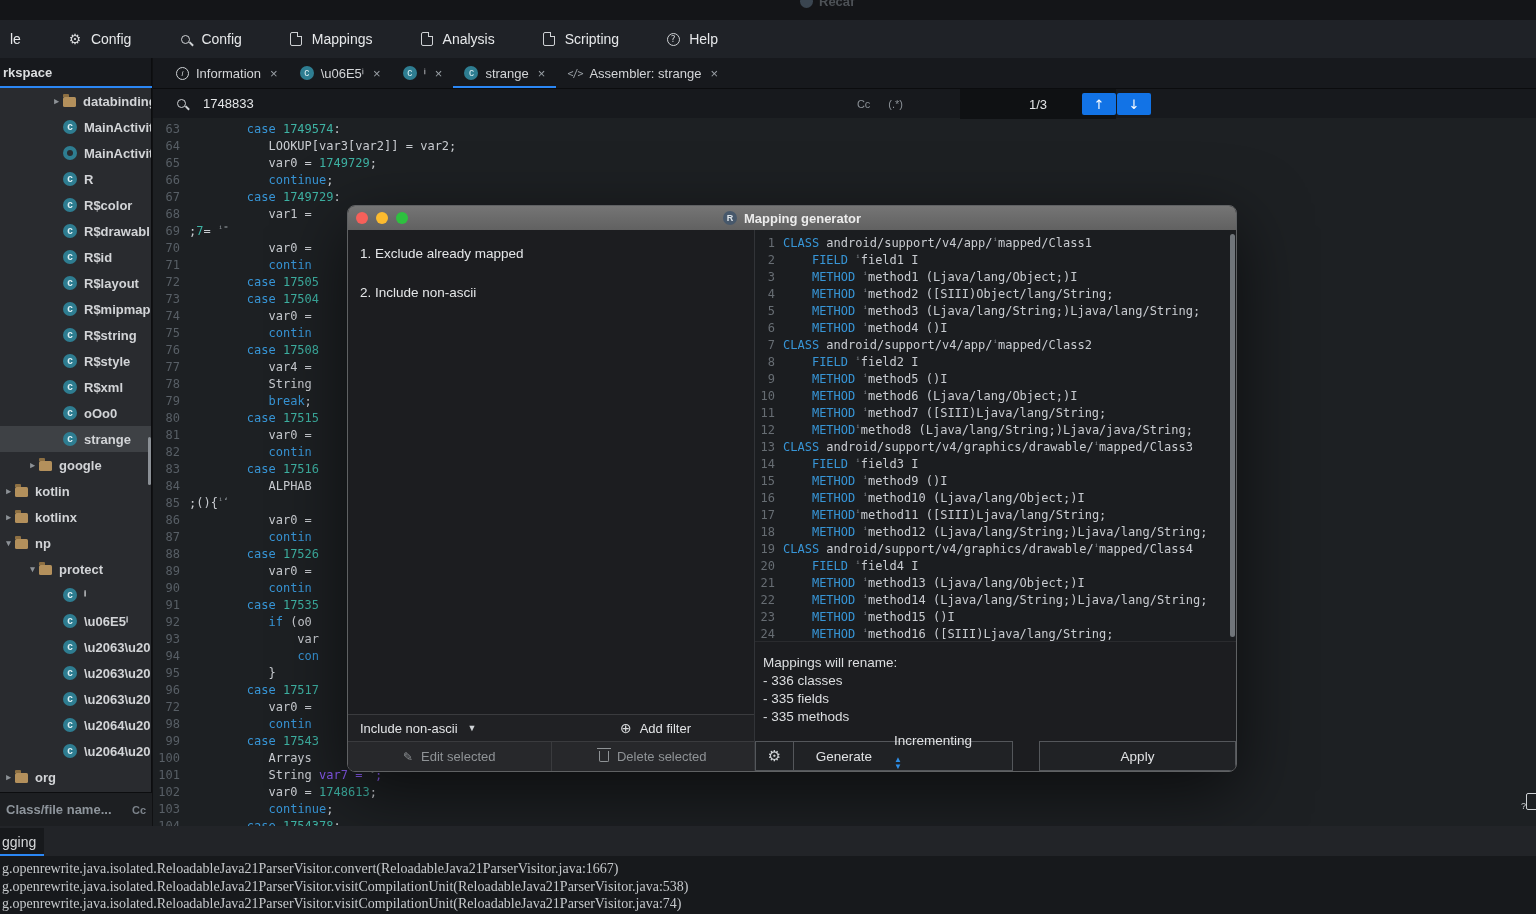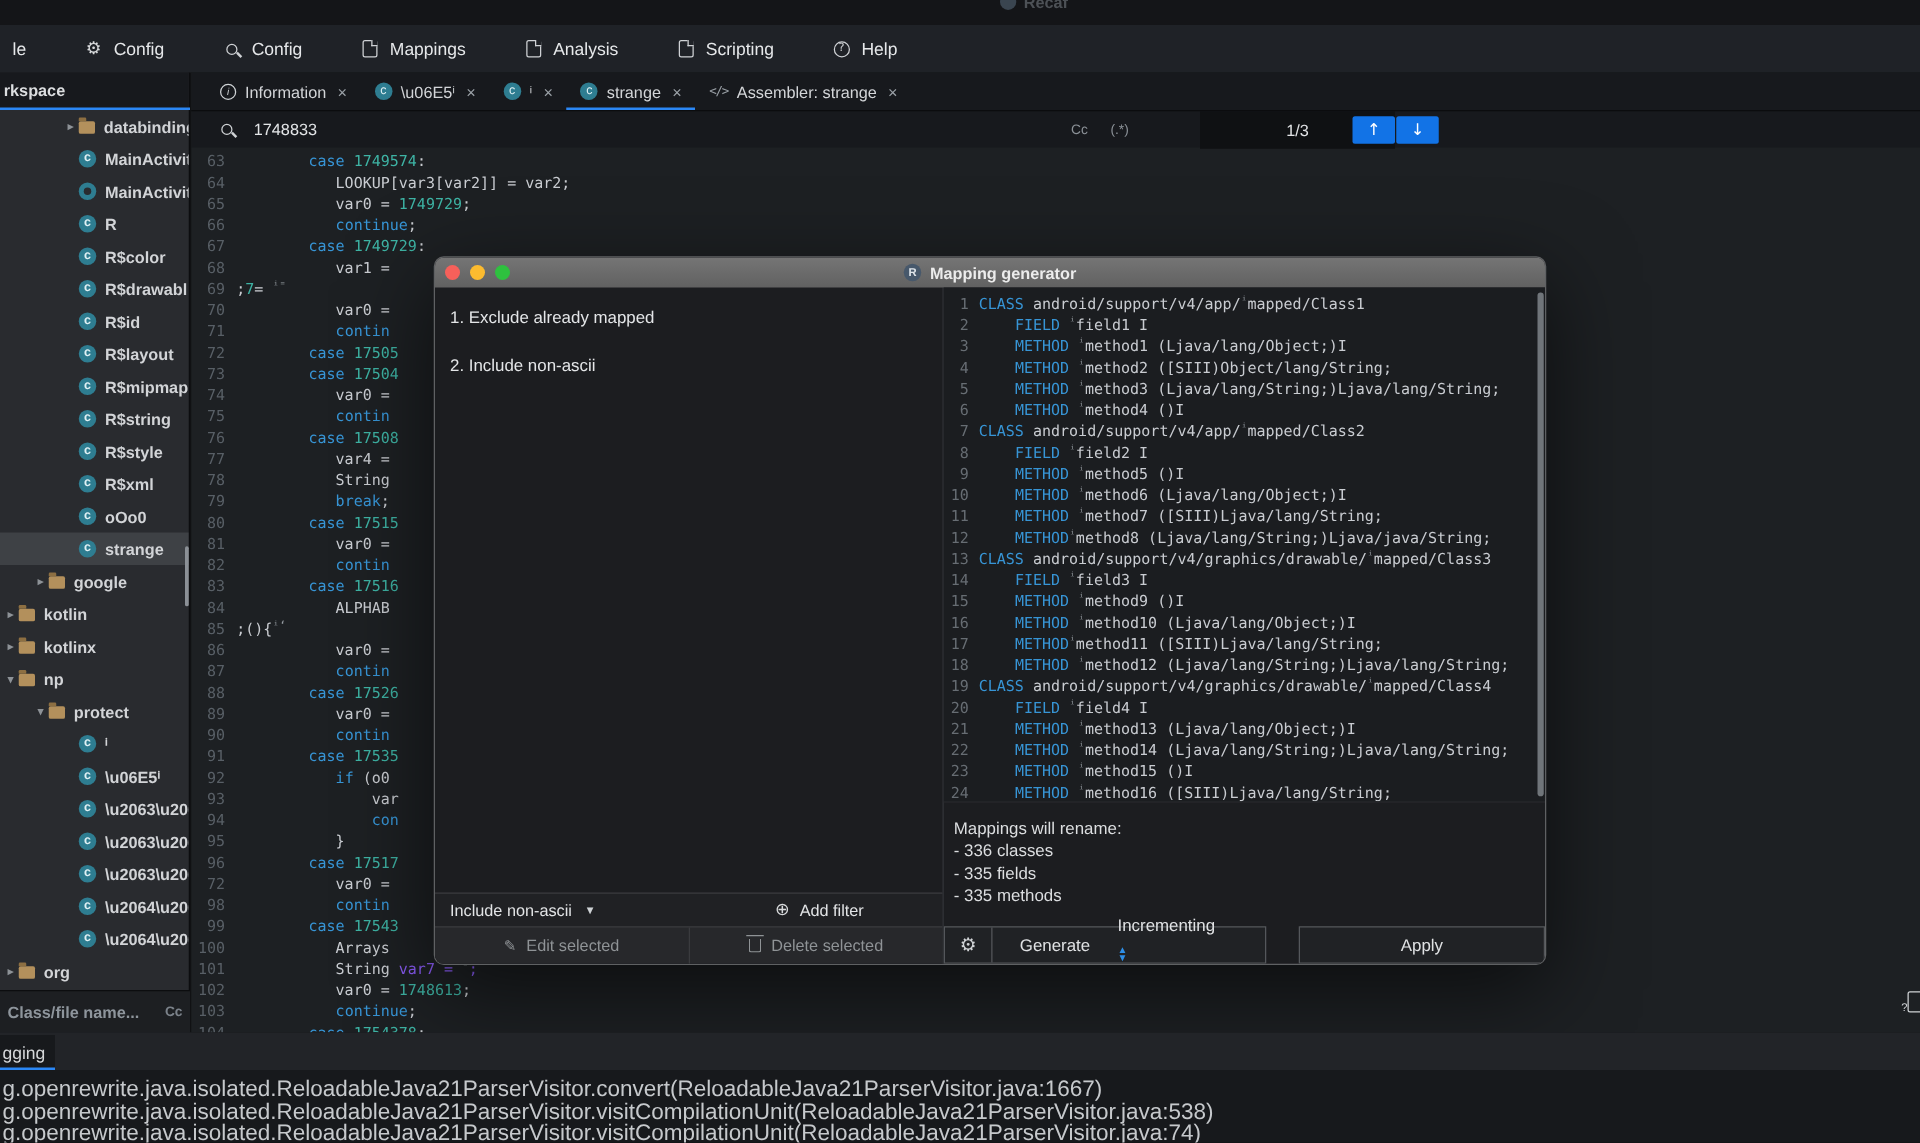--- a/index.html
+++ b/index.html
@@ -59,21 +59,21 @@
   .codeline { height:17px; display:flex; white-space:pre; }
   .ln { width:36px; flex:0 0 36px; text-align:right; padding-right:9px; color:#585f66; }
   .tk-p { color:#c9ccd1; } .tk-k { color:#3795d6; } .tk-n { color:#3eb3a4; }
   .tk-o { color:#9aa0a6; font-size:9px; } .tk-d { color:#8b5cf6; }
 
   
   .bottom { position:absolute; left:0; top:826px; width:1536px; height:88px; background:#17191c; }
   .log-strip { height:30px; background:#222428; position:relative; }
   .log-tab { position:absolute; left:0; top:2px; height:28px; width:44px; background:#17191c; display:flex; align-items:center; padding-left:2px; color:#d6d8da; font-size:14px; }
   .log-tab::after { content:""; position:absolute; left:0; bottom:0; width:100%; height:2px; background:#2b87f5; }
-  .loglines { padding:5px 0 0 2px; font-family:Liberation Sans, sans-serif; font-size:18px; color:#c6c9cc; }
+  .loglines { padding:5px 0 0 2px; font-family:Liberation Serif, serif; font-size:14px; color:#c6c9cc; }
   .loglines div { height:17.5px; white-space:pre; }
 
   
   .dialog { position:absolute; left:347px; top:205px; width:890px; height:567px; border:1px solid #5f6163; border-radius:8px; overflow:hidden; box-shadow:0 20px 70px rgba(0,0,0,0.6); background:#1c1d20; display:flex; flex-direction:column; }
   .d-title { height:24px; background:linear-gradient(#757575,#616161); position:relative; display:flex; align-items:center; justify-content:center; gap:7px; color:#ececec; font-size:13px; font-weight:700; flex:0 0 24px; }
   .lights { position:absolute; left:8px; top:6px; display:flex; gap:8px; }
   .light { width:12px; height:12px; border-radius:50%; }
   .dlogo { width:14px; height:14px; border-radius:50%; background:#47586b; color:#dfe5ea; font-size:9px; font-weight:700; display:flex; align-items:center; justify-content:center; }
   .d-body { flex:1; display:flex; min-height:0; }
   .d-left { width:406px; flex:0 0 406px; display:flex; flex-direction:column; background:#1c1d20; }

